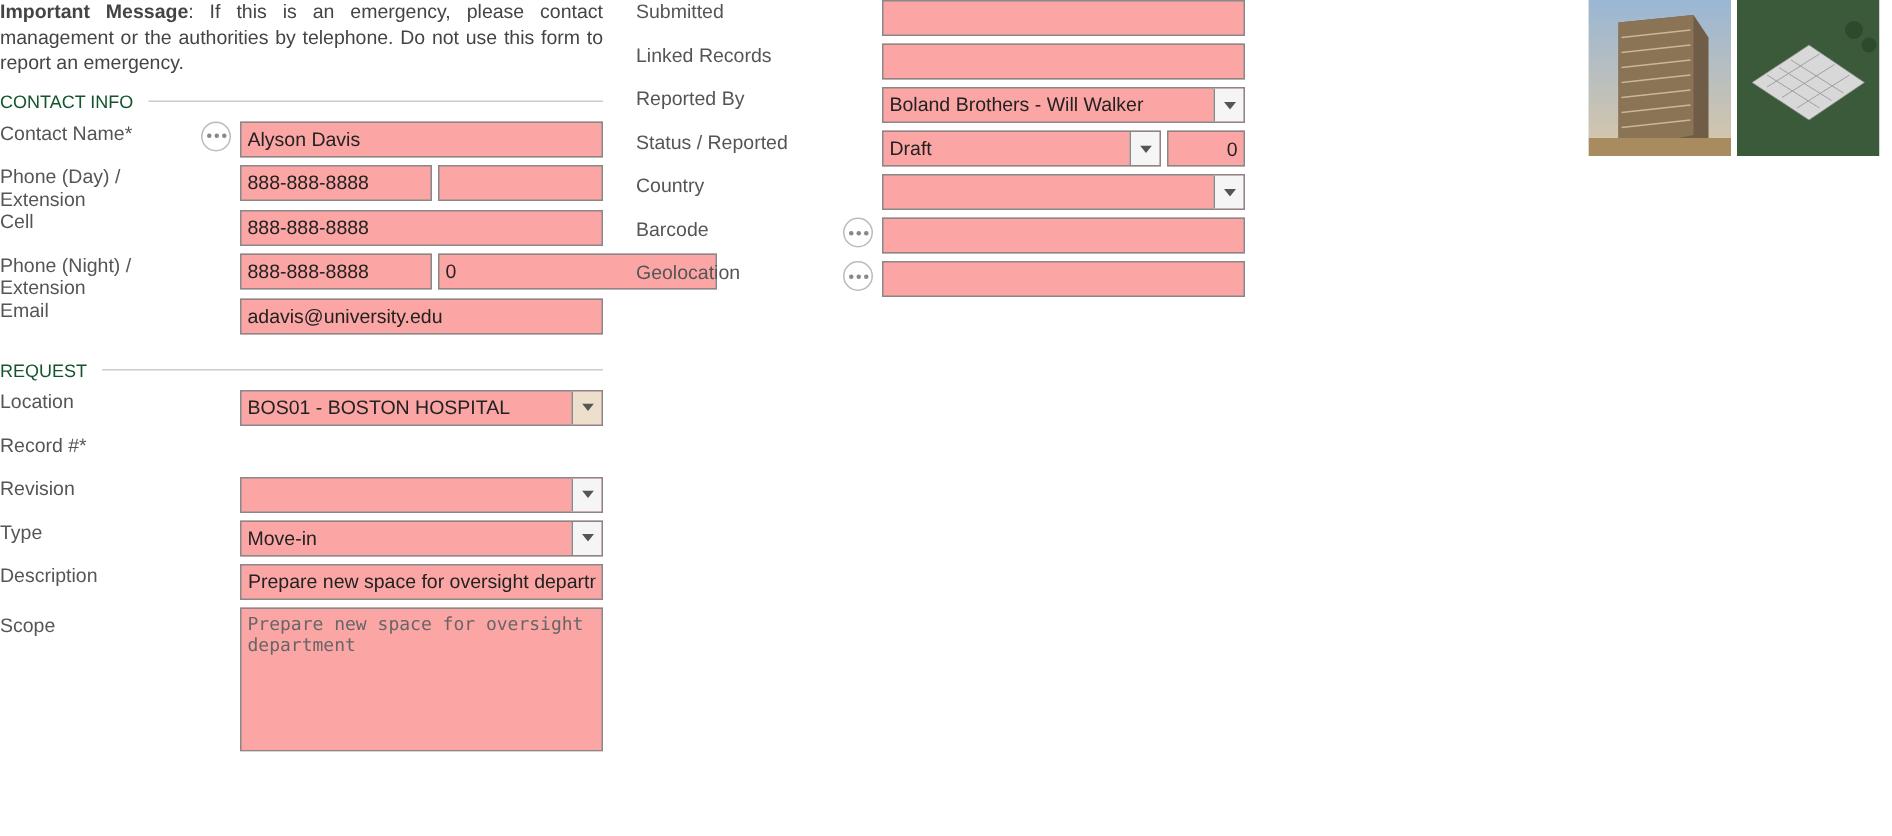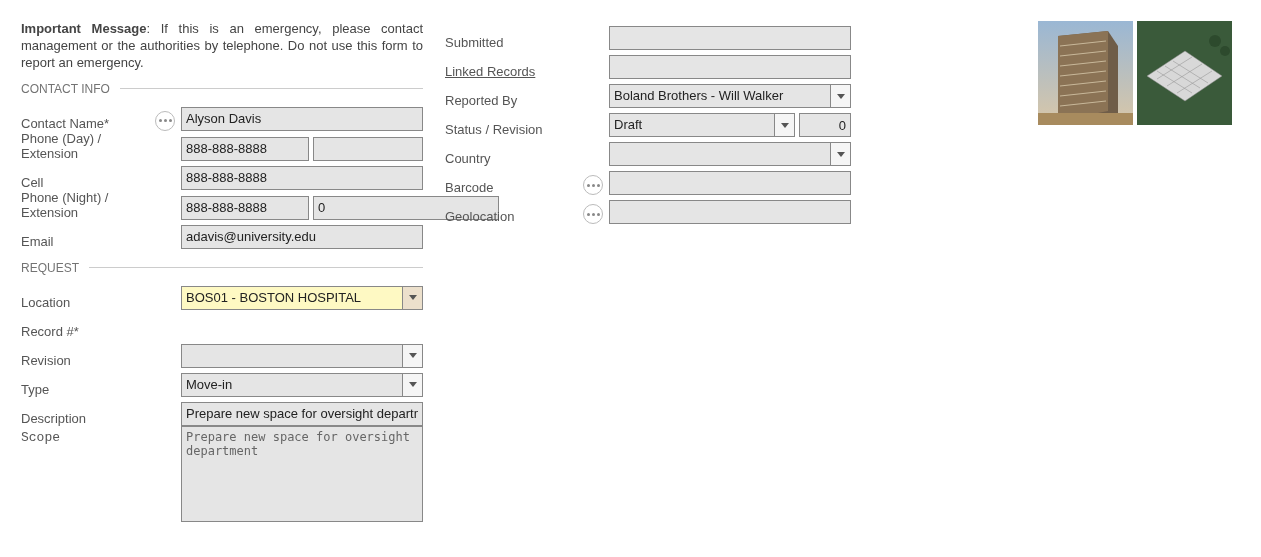--- a/index.html
+++ b/index.html
@@ -8,46 +8,46 @@
     padding: 0;
     font-family: Arial, Helvetica, sans-serif;
     font-size: 13px;
     color: #444;
     background: #fff;
     width: 1261px;
   }
   .container {
     display: flex;
     align-items: flex-start;
-    padding: 21px;
+    padding: 0;
   }
   .col-left { width: 410px; padding-right: 8px; }
   .col-mid  { width: 420px; padding-left: 14px; }
   .col-right { flex: 1; display: flex; justify-content: flex-end; padding-right: 8px; padding-top: 0; gap:4px;}
 
   .msg { text-align: justify; color: #444; margin-bottom: 10px; line-height: 1.3; }
   .msg b { font-weight: bold; }
 
   .section-header {
     display: flex;
     align-items: center;
     margin: 4px 0 6px 0;
-    color: #737373;
+    color: #14532d;
     font-size: 12px;
   }
   .section-header .line {
     flex: 1;
     height: 1px;
     background: #ccc;
     margin-left: 10px;
   }
 
   .row {
     display: flex;
-    align-items: flex-end;
+    align-items: flex-start;
     min-height: 29px;
     margin-bottom: 0;
   }
   .row .label {
     width: 128px;
     flex-shrink: 0;
     color: #555;
     font-size: 13px;
   }
   .col-mid .row .label { width: 132px; }
@@ -74,21 +74,21 @@
     display: inline-block;
   }
   .field-cell { flex: 1; display: flex; gap: 4px; }
 
   input[type=text], textarea, .select {
     border: 1px solid #888;
     font-size: 13px;
     font-family: inherit;
     padding: 3px 4px;
     height: 24px;
-    background: #e5e5e5;
+    background: #fca5a5;
     color: #222;
   }
   .readonly { background: #e8e8e8; color:#666; }
 
   .select {
     display: flex;
     align-items: stretch;
     padding: 0;
     height: 24px;
     overflow: hidden;
@@ -115,31 +115,31 @@
     width: 100%;
     resize: none;
     font-family: monospace;
     font-size: 12px;
     color:#666;
   }
 
   .w-full { width: 100%; }
   .w-small { width: 52px; }
   .w-ext { width: 110px; }
-  .link-label { text-decoration: underline; color:#555; cursor:pointer; }
+  .link-label { color:#555; cursor:pointer; }
 
   .thumb {
     width: 95px; height: 104px;
     background:#d0d0d0;
     position:relative;
     overflow:hidden;
   }
   .thumb svg { width:100%; height:100%; display:block;}
 
-  .highlight { background:#fef9c3; }
+  .highlight { background:#fca5a5; }
 </style>
 </head>
 <body>
 
 <div class="container">
 
   <div class="col-left">
     <div class="msg">
       <b>Important Message</b><span>: If this is an emergency, please contact management or the authorities by telephone. Do not use this form to report an emergency.</span>
     </div>
@@ -255,21 +255,21 @@
     <div class="row">
       <div class="label">Description</div>
       <div class="dots-cell"></div>
       <div class="field-cell">
         <input type="text" class="w-full" value="Prepare new space for oversight department" style="">
       </div>
     </div>
 
 
     <div class="row" style="align-items:flex-start;">
-      <div class="label" style="padding-top:4px;font-family:Liberation Mono, monospace;">Scope</div>
+      <div class="label" style="padding-top:4px;">Scope</div>
       <div class="dots-cell"></div>
       <div class="field-cell">
         <textarea style="">Prepare new space for oversight department</textarea>
       </div>
     </div>
 
   </div>
 
   <div class="col-mid">
 
@@ -298,21 +298,21 @@
           <div class="sel-btn">
             <svg viewBox="0 0 8 5">
                 <path d="M0 0 L8 0 L4 5 Z" fill="#555"></path>
               </svg>
           </div>
         </div>
       </div>
     </div>
 
     <div class="row">
-      <div class="label">Status / Revision</div>
+      <div class="label">Status / Reported</div>
       <div class="dots-cell"></div>
       <div class="field-cell">
         <div class="select" style="flex:1">
           <div class="sel-text">Draft</div>
           <div class="sel-btn">
             <svg viewBox="0 0 8 5">
                 <path d="M0 0 L8 0 L4 5 Z" fill="#555"></path>
               </svg>
           </div>
         </div>

